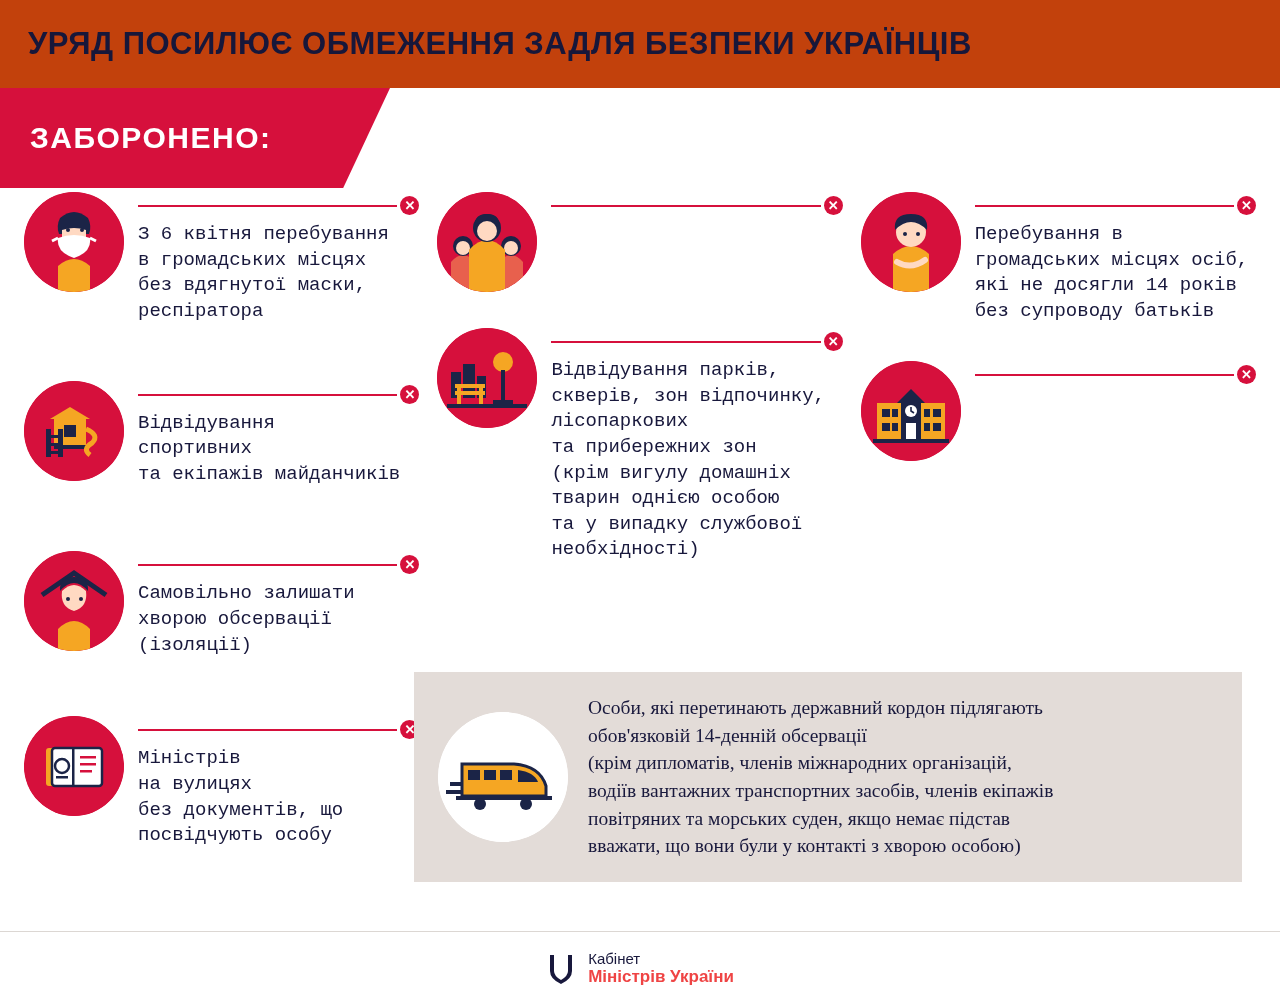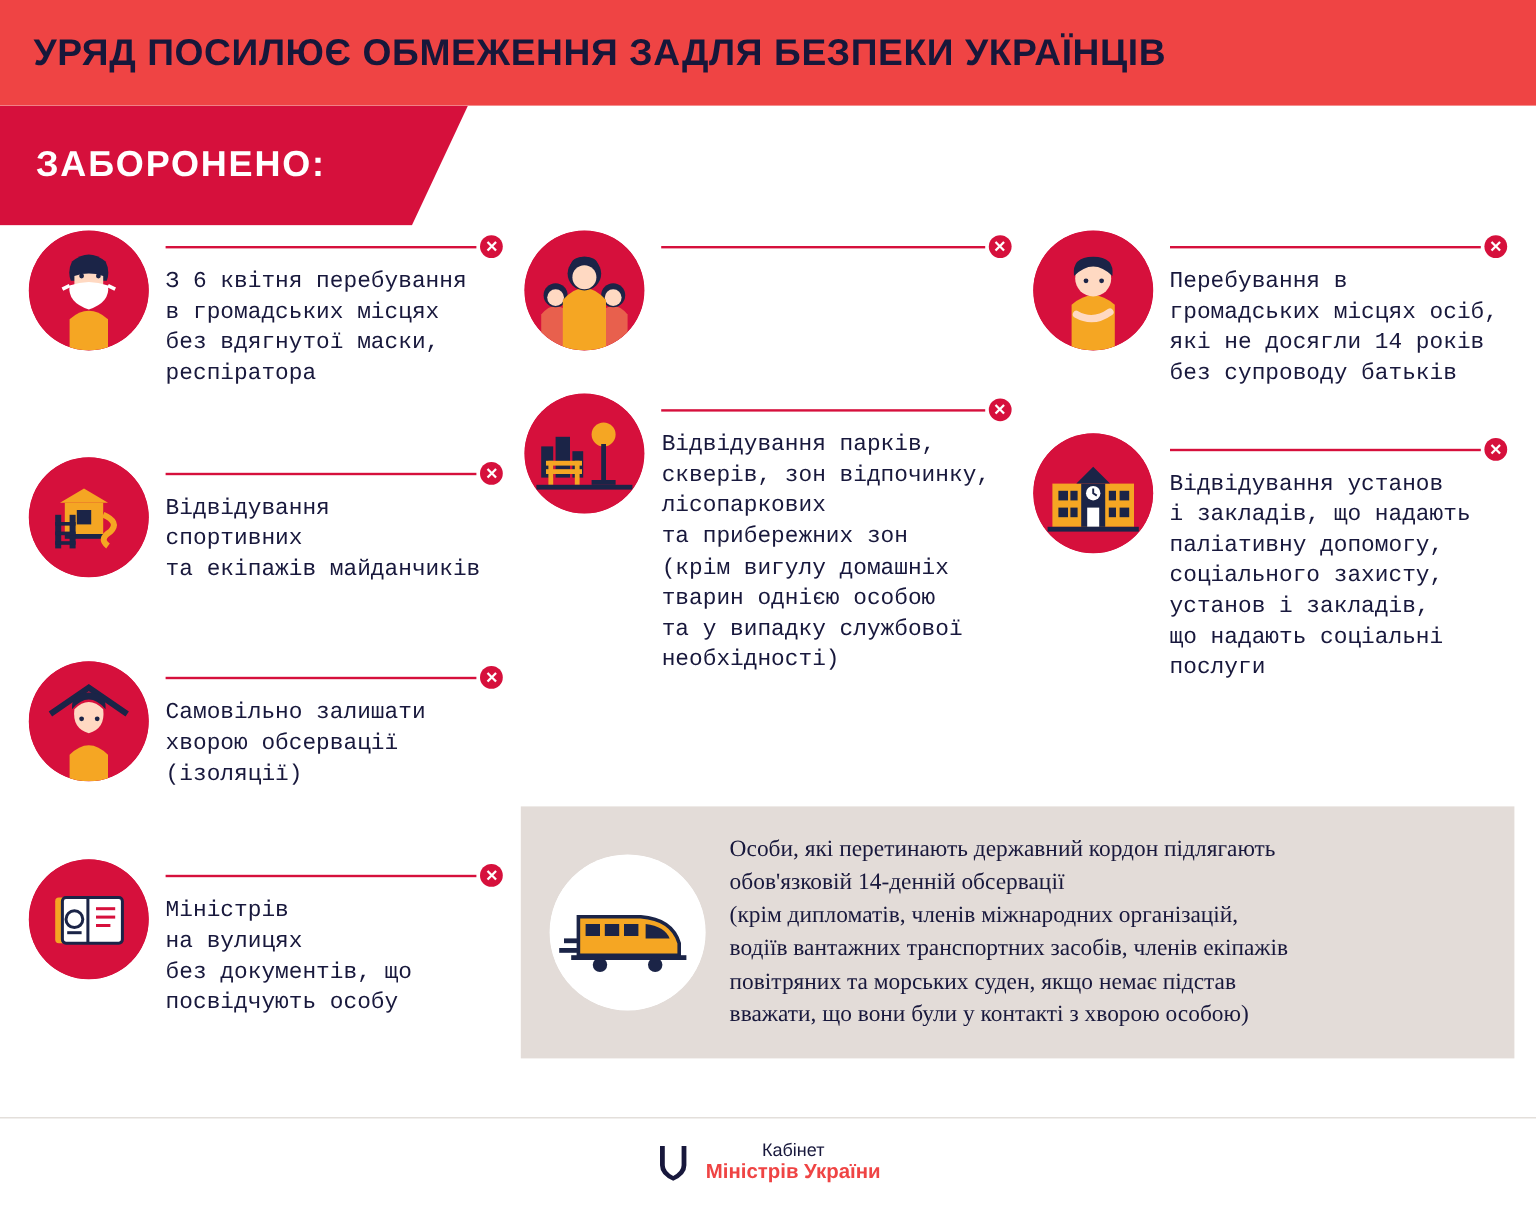--- a/index.html
+++ b/index.html
@@ -12,21 +12,21 @@
     height: 1004px;
     font-family: "Liberation Sans", sans-serif;
     color: #1b1b2f;
     position: relative;
     overflow: hidden;
   }
 
   
   .header {
     height: 88px;
-    background: #ef4444;
+    background: #c2410c;
     display: flex;
     align-items: center;
     padding-left: 28px;
     box-sizing: border-box;
   }
   .header-title {
     font-size: 31px;
     font-weight: bold;
     letter-spacing: 0.5px;
     color: #17173a;
@@ -171,21 +171,20 @@
     justify-content: center;
     gap: 12px;
     background: #ffffff;
   }
   .trident {
     width: 30px;
     height: 42px;
   }
   .footer-text {
     line-height: 1.15;
-    text-align: center;
   }
   .footer-line1 {
     font-size: 15px;
     color: #18183c;
   }
   .footer-line2 {
     font-size: 17px;
     font-weight: bold;
     color: #ef4444;
   }
@@ -420,34 +419,27 @@
           <rect x="63" y="62" width="6" height="8" fill="#1b2447"></rect>
           <rect x="72" y="62" width="8" height="8" fill="#1b2447"></rect>
           <rect x="12" y="78" width="76" height="4" fill="#1b2447"></rect>
         </svg>
       </div>
       <div class="item-body">
         <div class="rule">
           <div class="line"></div>
           <div class="xmark">✕</div>
         </div>
-        <div class="item-text">Відвідування установ
-і закладів, що надають
-паліативну допомогу,
-соціального захисту,
-установ і закладів,
-що надають соціальні
-послуги</div>
       </div>
     </div>
 
   </div>
 </div>
 
-<div style="position:absolute; left:432px; top:672px;" class="bottom-row">
+<div style="position:absolute; left:412px; top:672px;" class="bottom-row">
   <div class="note">
     <div class="note-circle">
       <svg viewBox="0 0 130 130" width="130" height="130">
         <circle cx="65" cy="65" r="65" fill="#ffffff"></circle>
         <path d="M24 52 l52 0 q26 2 32 22 l0 10 -84 0 z" fill="#f5a623"></path>
         <path d="M24 52 l52 0 q26 2 32 22 l0 10 -84 0 z" fill="none" stroke="#1b2447" stroke-width="3"></path>
         <rect x="30" y="58" width="12" height="10" fill="#1b2447"></rect>
         <rect x="46" y="58" width="12" height="10" fill="#1b2447"></rect>
         <rect x="62" y="58" width="12" height="10" fill="#1b2447"></rect>
         <path d="M80 58 q16 2 20 12 l-20 0 z" fill="#1b2447"></path>

